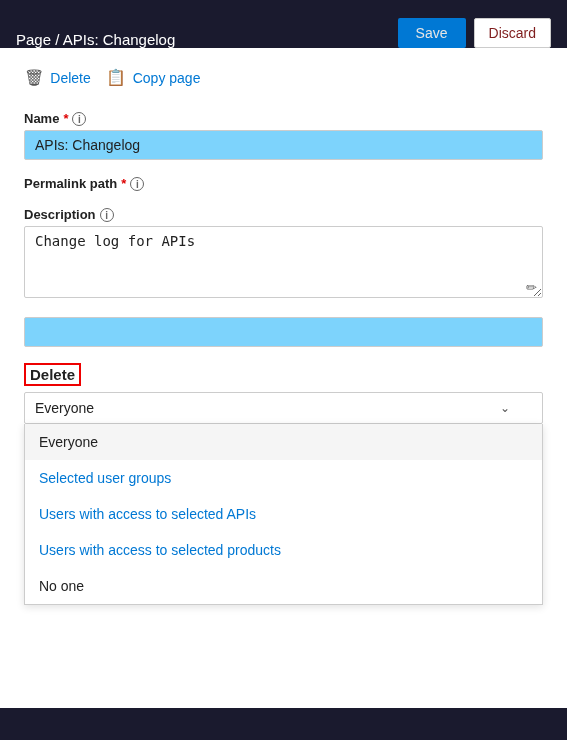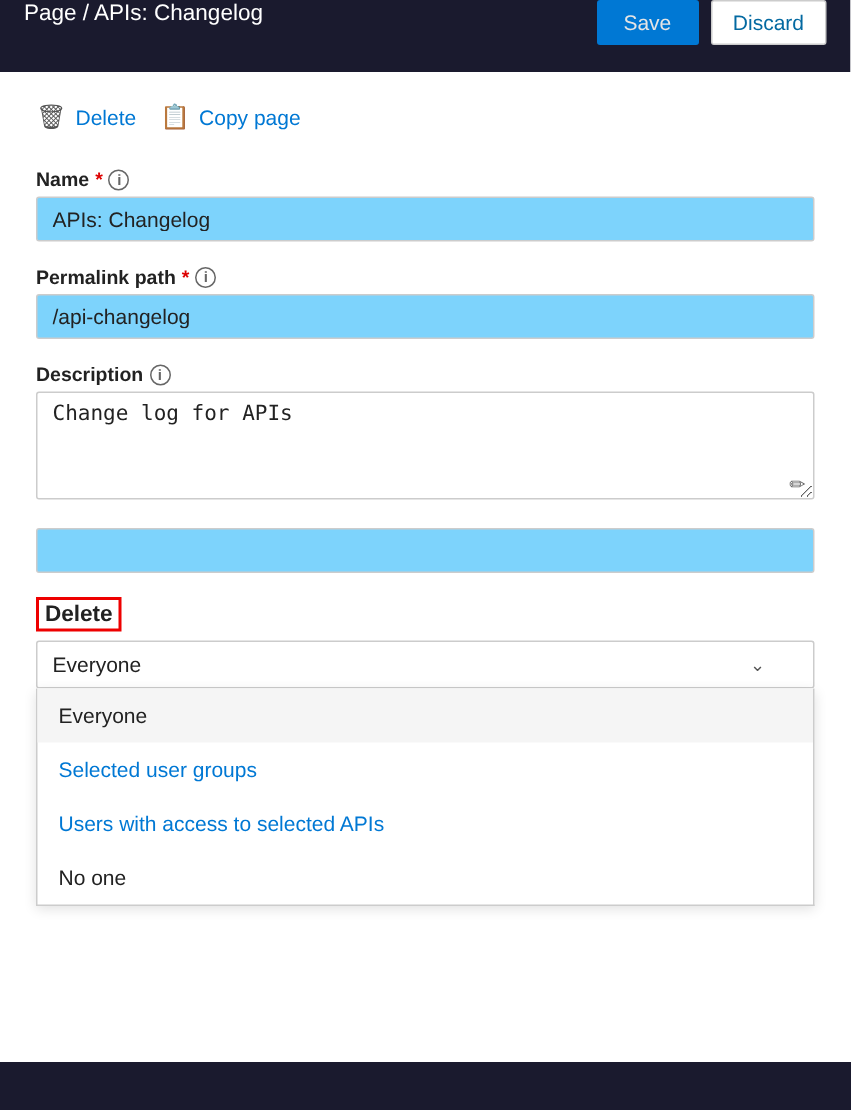--- a/index.html
+++ b/index.html
@@ -9,21 +9,21 @@
       background: #fff;
       width: 567px;
       min-height: 740px;
       overflow-x: hidden;
     }
 
     
     .header {
       background: #1a1a2e;
       display: flex;
-      align-items: flex-start;
+      align-items: flex-end;
       justify-content: space-between;
       padding: 0 16px;
       height: 48px;
     }
     .header-title {
       color: #fff;
       font-size: 15px;
       font-weight: 500;
     }
     .header-actions {
@@ -35,21 +35,21 @@
       color: #e5e5e5;
       border: none;
       padding: 6px 18px;
       border-radius: 2px;
       font-size: 14px;
       cursor: pointer;
       font-weight: 400;
     }
     .btn-discard {
       background: #fff;
-      color: #0369a1;
+      color: #7f1d1d;
       border: 1px solid #ccc;
       padding: 6px 14px;
       border-radius: 2px;
       font-size: 14px;
       cursor: pointer;
     }
 
     
     .content {
       padding: 20px 24px 24px 24px;
@@ -241,21 +241,20 @@
     </div>
     <input class="text-input" type="text" value="APIs: Changelog" style="">
   </div>
 
   <div class="field-group">
     <div class="field-label">
       <span>Permalink path</span>
       <span class="required">*</span>
       <span class="info-icon">i</span>
     </div>
-    <input class="text-input" type="text" value="/api-changelog" style="">
   </div>
 
   <div class="field-group">
     <div class="field-label">
       <span>Description</span>
       <span class="info-icon">i</span>
     </div>
     <div class="description-wrapper">
       <textarea class="textarea-input" style="">Change log for APIs</textarea>
       <span class="edit-icon">✏</span>
@@ -274,20 +273,21 @@
     <div class="select-wrapper">
       <div class="select-display">
         <span>Everyone</span>
         <span class="chevron-icon">⌄</span>
       </div>
 
       <div class="dropdown-menu">
         <div class="dropdown-item active">Everyone</div>
         <div class="dropdown-item link-style">Selected user groups</div>
         <div class="dropdown-item link-style">Users with access to selected <span style="color:#0078d4;">APIs</span></div>
+        <div class="dropdown-item link-style">Users with access to selected products</div>
         <div class="dropdown-item">No one</div>
       </div>
     </div>
   </div>
 
 </div>
 
 <div class="bottom-bar"></div>
 
 </body></html>

